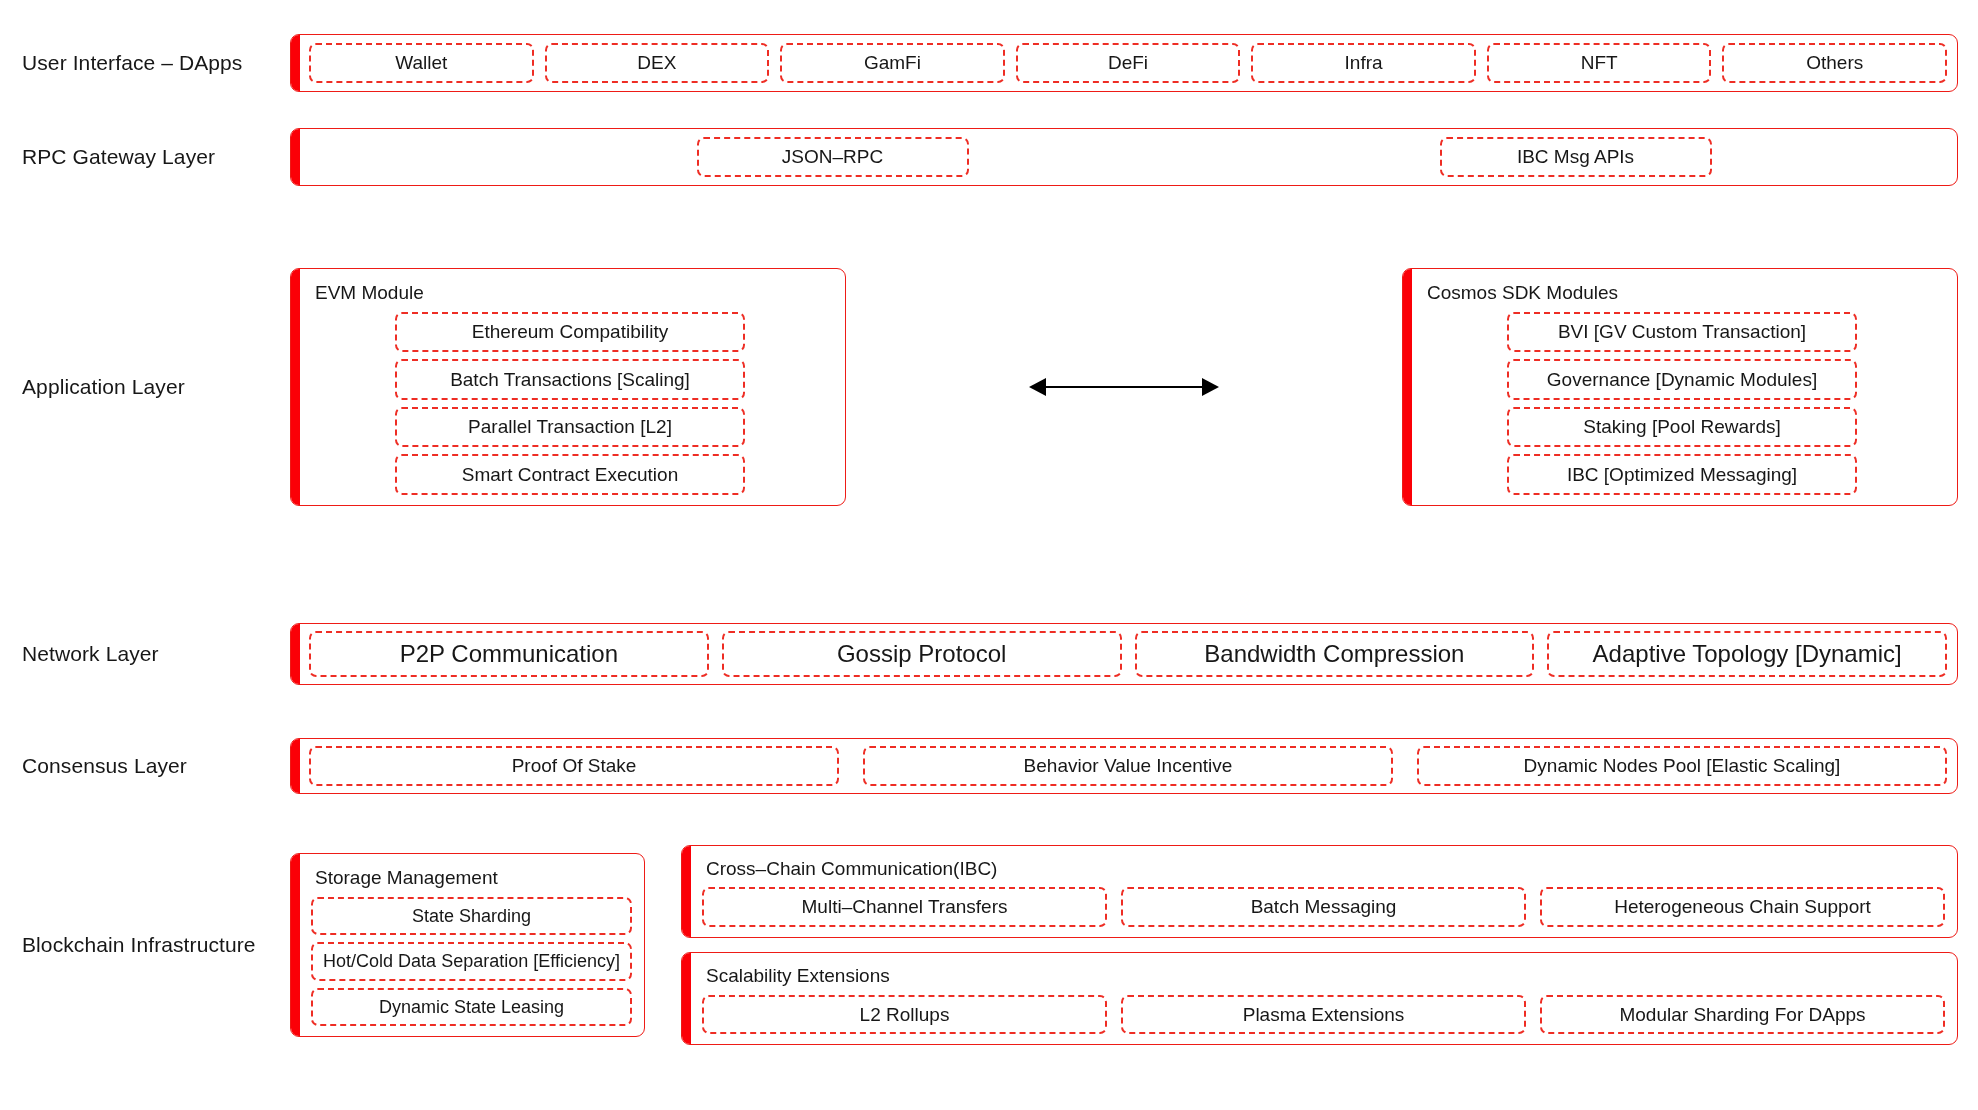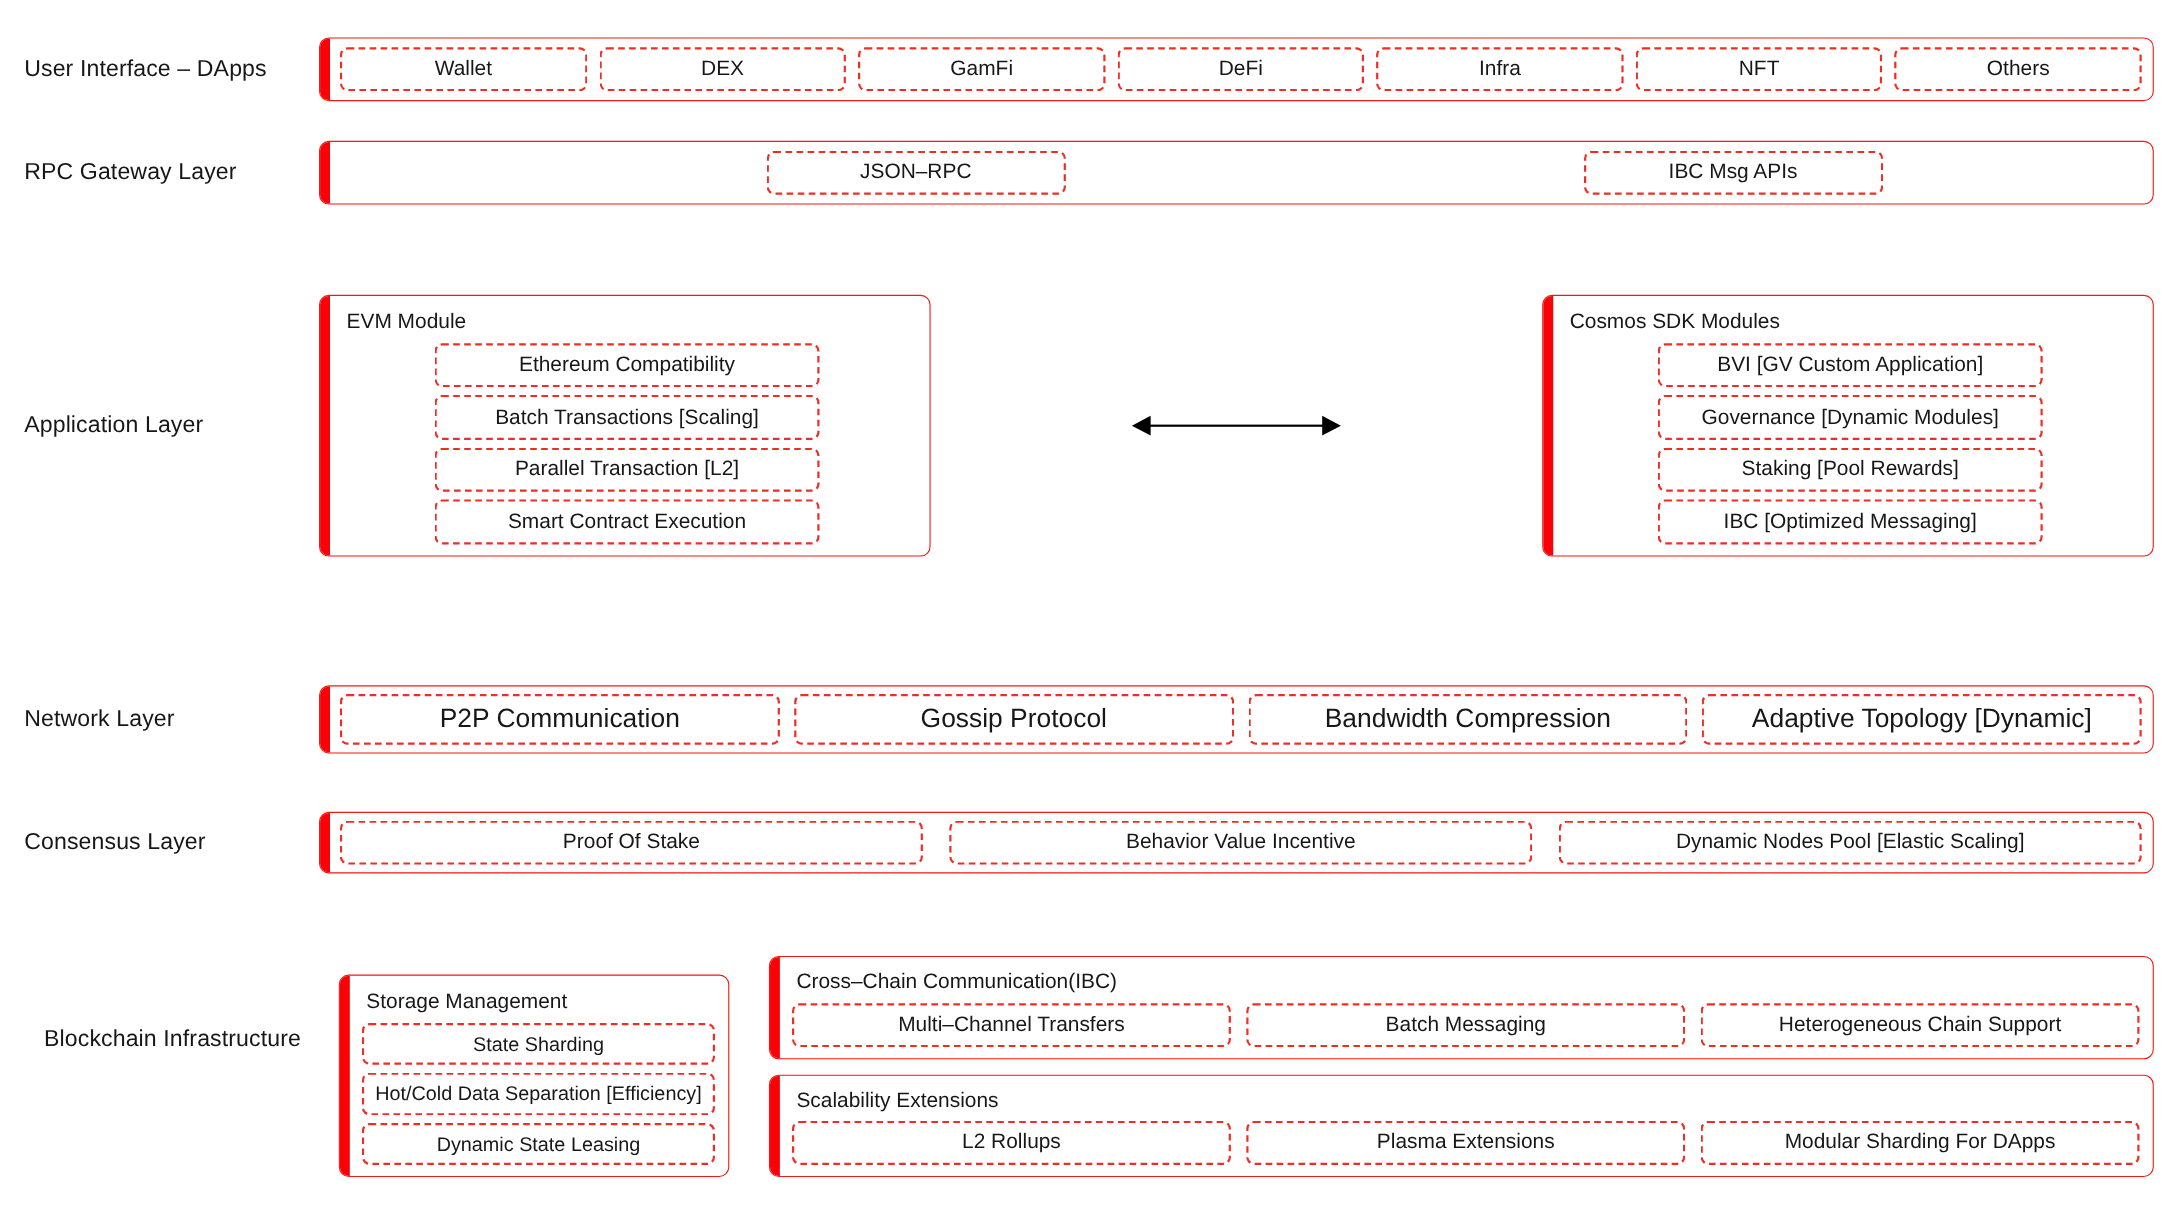--- a/index.html
+++ b/index.html
@@ -165,22 +165,22 @@
   #row-net        { top: 618px; height: 72px; }
   #row-net .panel { flex: 1 1 auto; padding: 7px 10px 7px 18px; }
   #row-net .node-strip { gap: 13px; }
   #row-net .node { font-size: 24px; }
 
   #row-cons        { top: 730px; height: 72px; }
   #row-cons .panel { flex: 1 1 auto; padding: 7px 10px 7px 18px; }
   #row-cons .node-strip { gap: 24px; }
 
   #row-infra          { top: 820px; height: 250px; align-items: stretch; }
-  #row-infra .row-label { display: flex; align-items: center; margin-left: 18px; }
-  #row-infra .row-body  { align-items: flex-end; gap: 36px; }
+  #row-infra .row-label { display: flex; align-items: center; }
+  #row-infra .row-body  { align-items: center; gap: 36px; }
   #row-infra .infra-left  { flex: 0 0 355px; display: flex; }
   #row-infra .infra-left .panel { flex: 1 1 auto; }
   #row-infra .infra-left .node-stack { gap: 7px; }
   #row-infra .infra-left .node { font-size: 18px; }
   #row-infra .infra-right { flex: 1 1 auto; display: flex; flex-direction: column; gap: 14px; }
   #row-infra .infra-right .panel { flex: 1 1 0; padding: 9px 12px 10px 20px; }
   #row-infra .infra-right .node-strip { gap: 14px; }
 </style>
 </head>
 <body>
@@ -242,21 +242,21 @@
           <span class="head left"></span>
           <span class="shaft"></span>
           <span class="head right"></span>
         </div>
       </div>
 
       <div class="app-col">
         <div class="panel">
           <div class="panel-title">Cosmos SDK Modules</div>
           <div class="node-stack">
-            <div class="node">BVI [GV Custom Application]</div>
+            <div class="node">BVI [GV Custom Transaction]</div>
             <div class="node">Governance [Dynamic Modules]</div>
             <div class="node">Staking [Pool Rewards]</div>
             <div class="node">IBC [Optimized Messaging]</div>
           </div>
         </div>
       </div>
 
     </div>
   </div>
 

